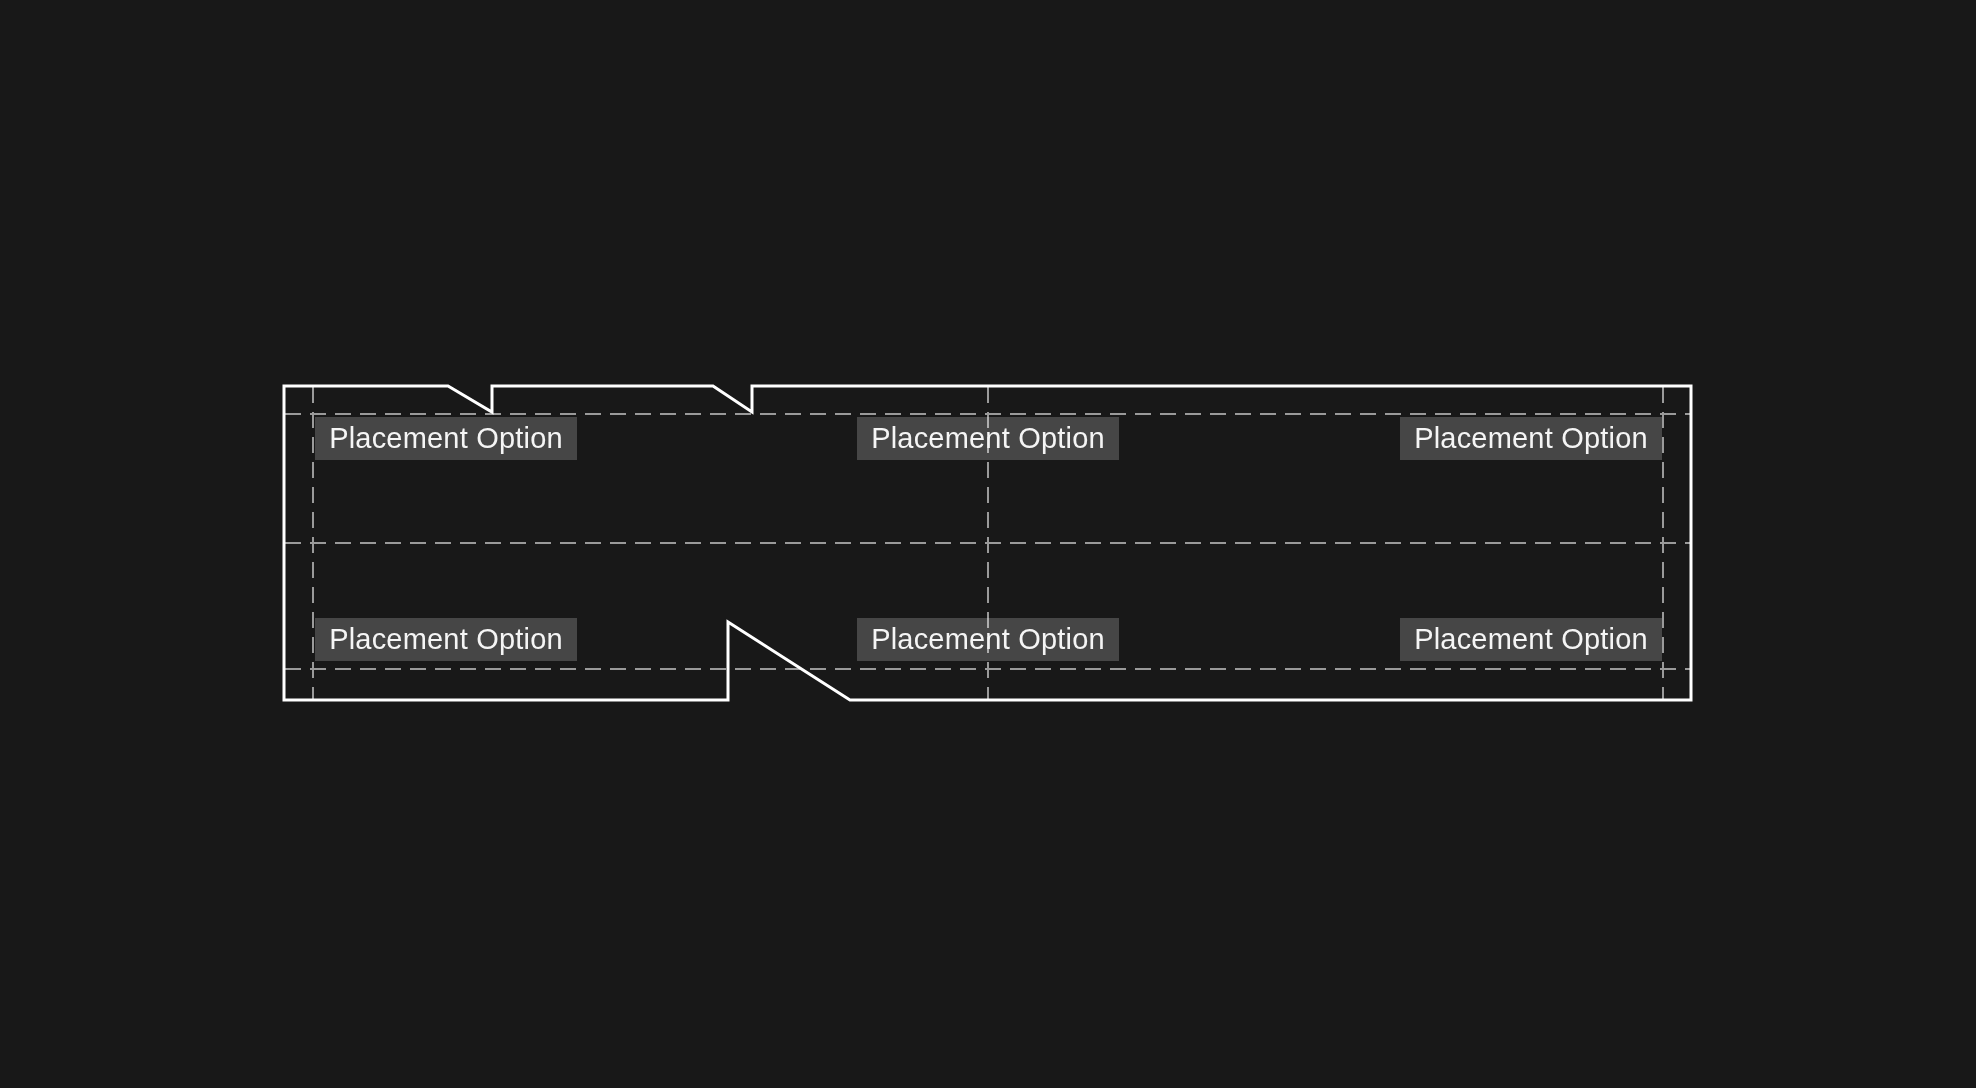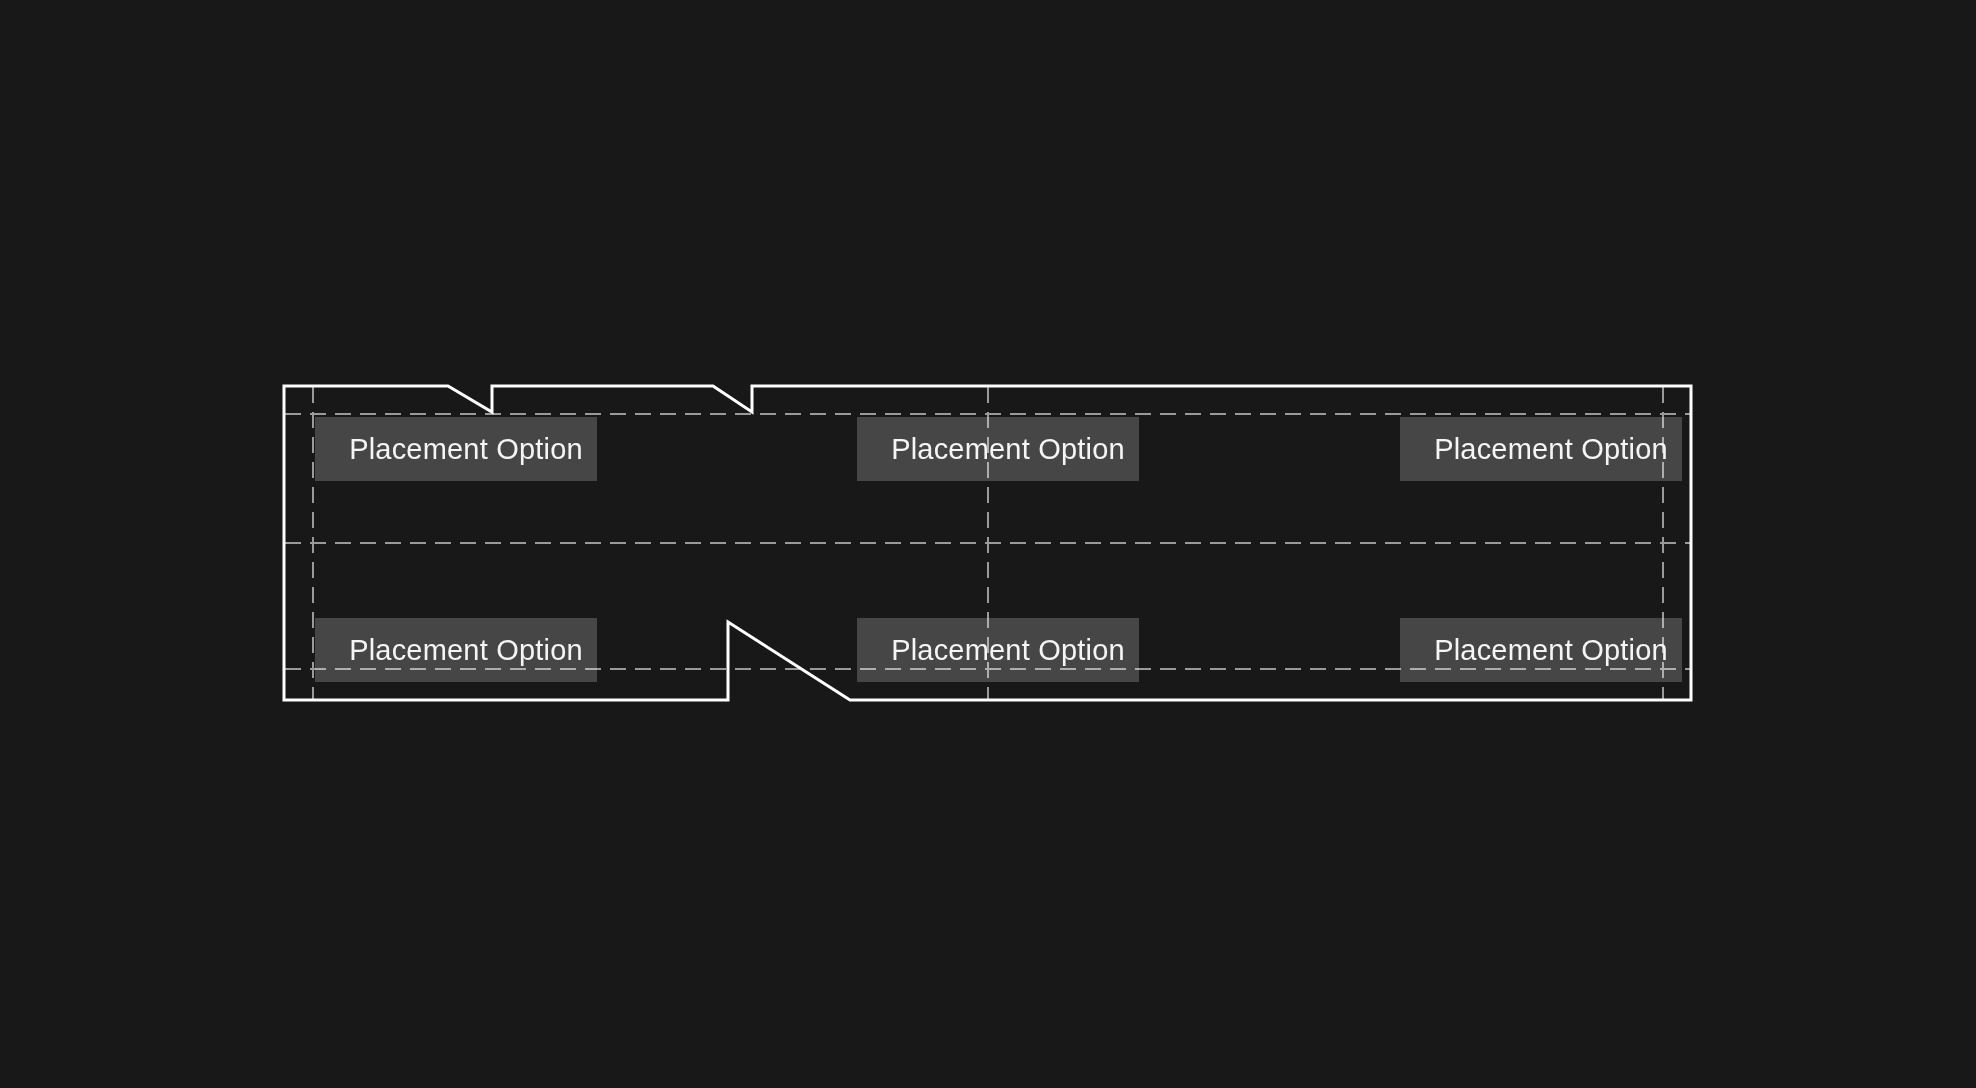--- a/index.html
+++ b/index.html
@@ -35,33 +35,32 @@
   }
   .guide {
     fill: none;
     stroke: #9a9a9a;
     stroke-width: 2;
     stroke-dasharray: 16 9;
   }
   .placement-chip {
     position: absolute;
     width: 262px;
-    height: 64px;
+    height: 43px;
     background: rgba(255, 255, 255, 0.20);
     color: #f5f5f5;
     font-size: 29px;
     font-weight: 400;
     letter-spacing: 0.2px;
     display: flex;
     align-items: center;
     justify-content: center;
     white-space: nowrap;
     cursor: pointer;
     user-select: none;
-    padding-left: 20px;
   }
   .row-top    { top: 417px; }
   .row-bottom { top: 618px; }
   .col-left   { left: 315px; }
   .col-center { left: 857px; }
   .col-right  { left: 1400px; }
 </style>
 </head>
 <body>
 

